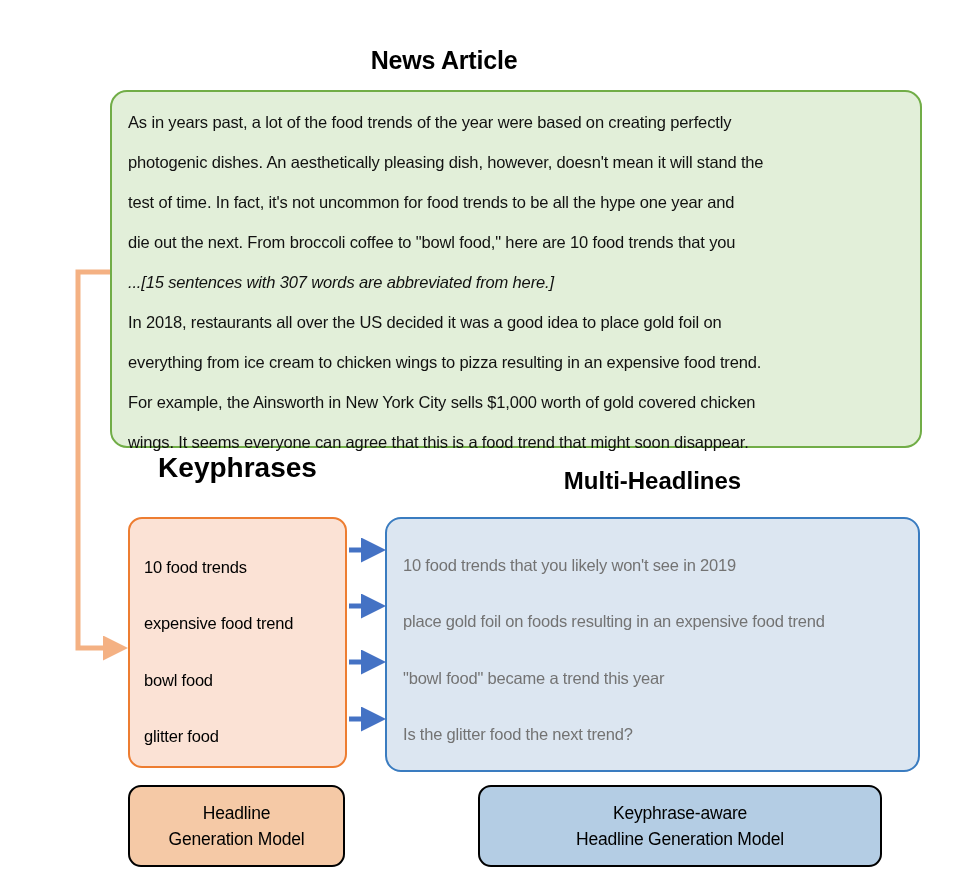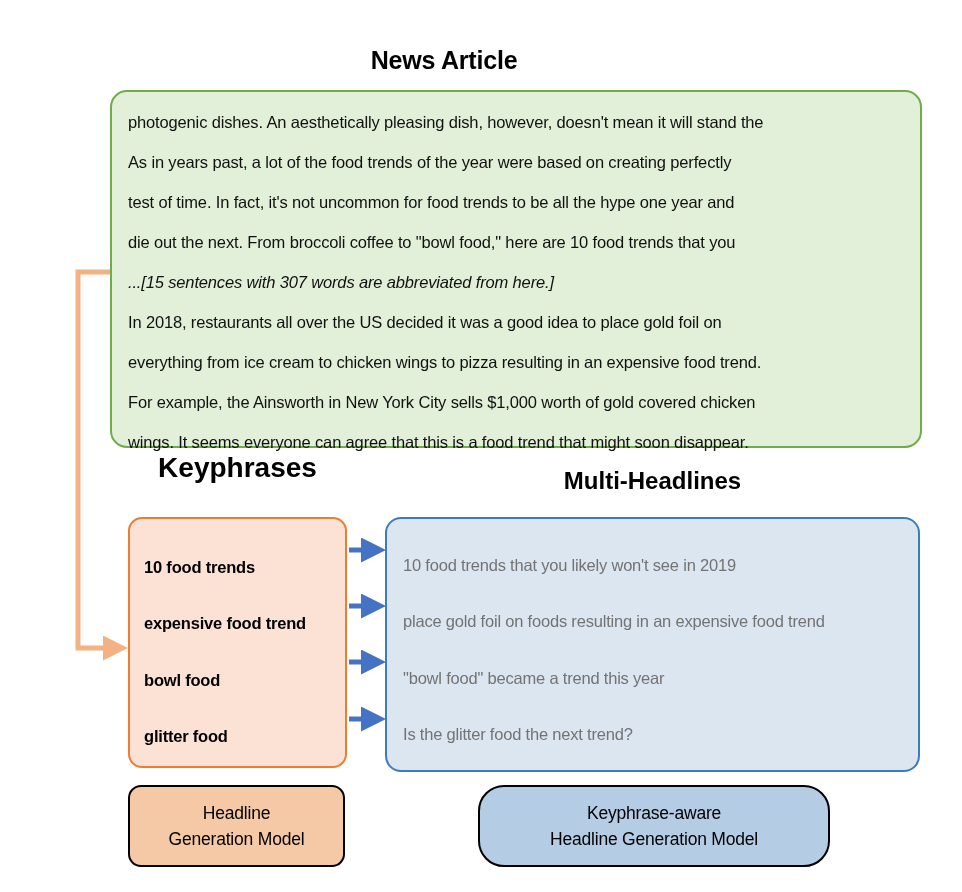--- a/index.html
+++ b/index.html
@@ -82,21 +82,21 @@
     height: 251px;
     box-sizing: border-box;
     background: #fbe2d5;
     border: 2px solid #ed7d31;
     border-radius: 14px;
   }
   .keyphrase-item {
     position: absolute;
     left: 14px;
     font-size: 16.5px;
-    font-weight: bold;
+    font-weight: normal;
     color: #000000;
     white-space: nowrap;
     letter-spacing: -0.2px;
   }
 
   
   #headline-box {
     position: absolute;
     left: 385px;
     top: 517px;
@@ -134,24 +134,23 @@
   #keyphrase-model-box {
     left: 128px;
     top: 785px;
     width: 217px;
     height: 82px;
     background: #f5c9a6;
   }
   #headline-model-box {
     left: 478px;
     top: 785px;
-    width: 352px;
+    width: 404px;
     height: 82px;
     background: #b4cde4;
-    border-radius: 26px;
   }
   .model-label {
     white-space: pre-line;
   }
 
   
   #arrow-layer {
     position: absolute;
     left: 0;
     top: 0;
@@ -162,22 +161,22 @@
 </style>
 </head>
 <body>
 
 <div id="figure">
 
   <div class="heading" id="news-article-title">News Article</div>
 
   <div id="article-box">
     <div id="article-paragraphs">
+      <p>As in years past, a lot of the food trends of the year were based on creating perfectly</p>
       <p>photogenic dishes. An aesthetically pleasing dish, however, doesn't mean it will stand the</p>
-      <p>As in years past, a lot of the food trends of the year were based on creating perfectly</p>
       <p>test of time. In fact, it's not uncommon for food trends to be all the hype one year and</p>
       <p>die out the next. From broccoli coffee to "bowl food," here are 10 food trends that you</p>
       <p class="abbrev">...[15 sentences with 307 words are abbreviated from here.]</p>
       <p> In 2018, restaurants all over the US decided it was a good idea to place gold foil on</p>
       <p>everything from ice cream to chicken wings to pizza resulting in an expensive food trend.</p>
       <p>For example, the Ainsworth in New York City sells $1,000 worth of gold covered chicken</p>
       <p>wings. It seems everyone can agree that this is a food trend that might soon disappear.</p>
     </div>
   </div>
 

